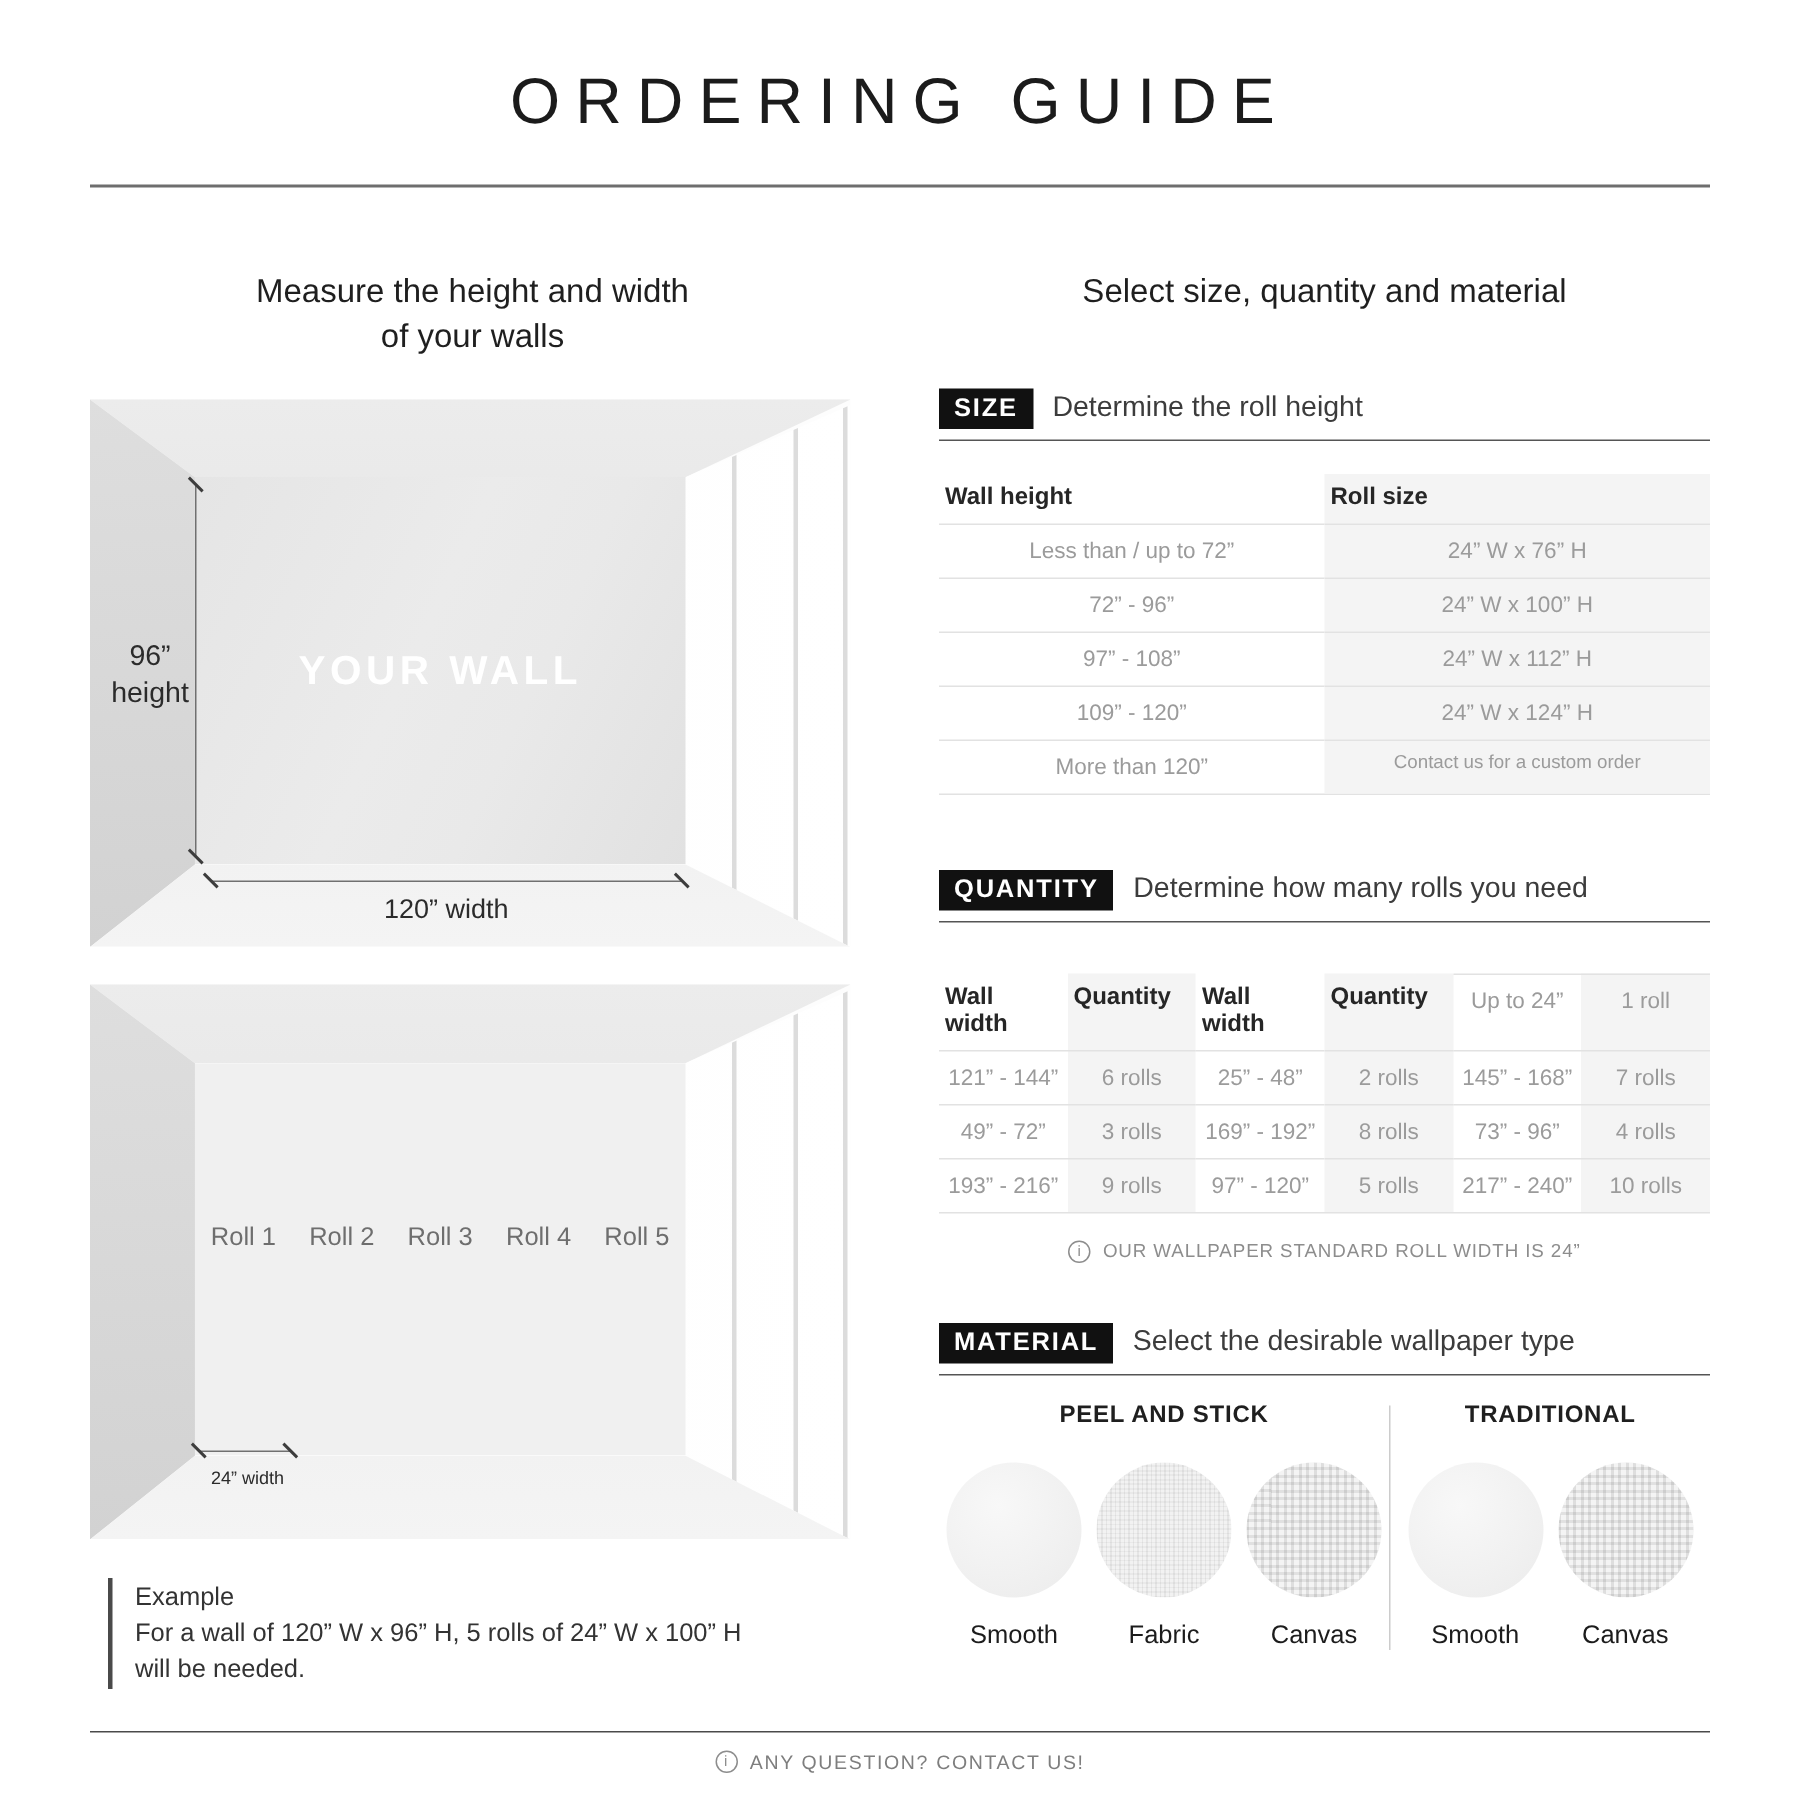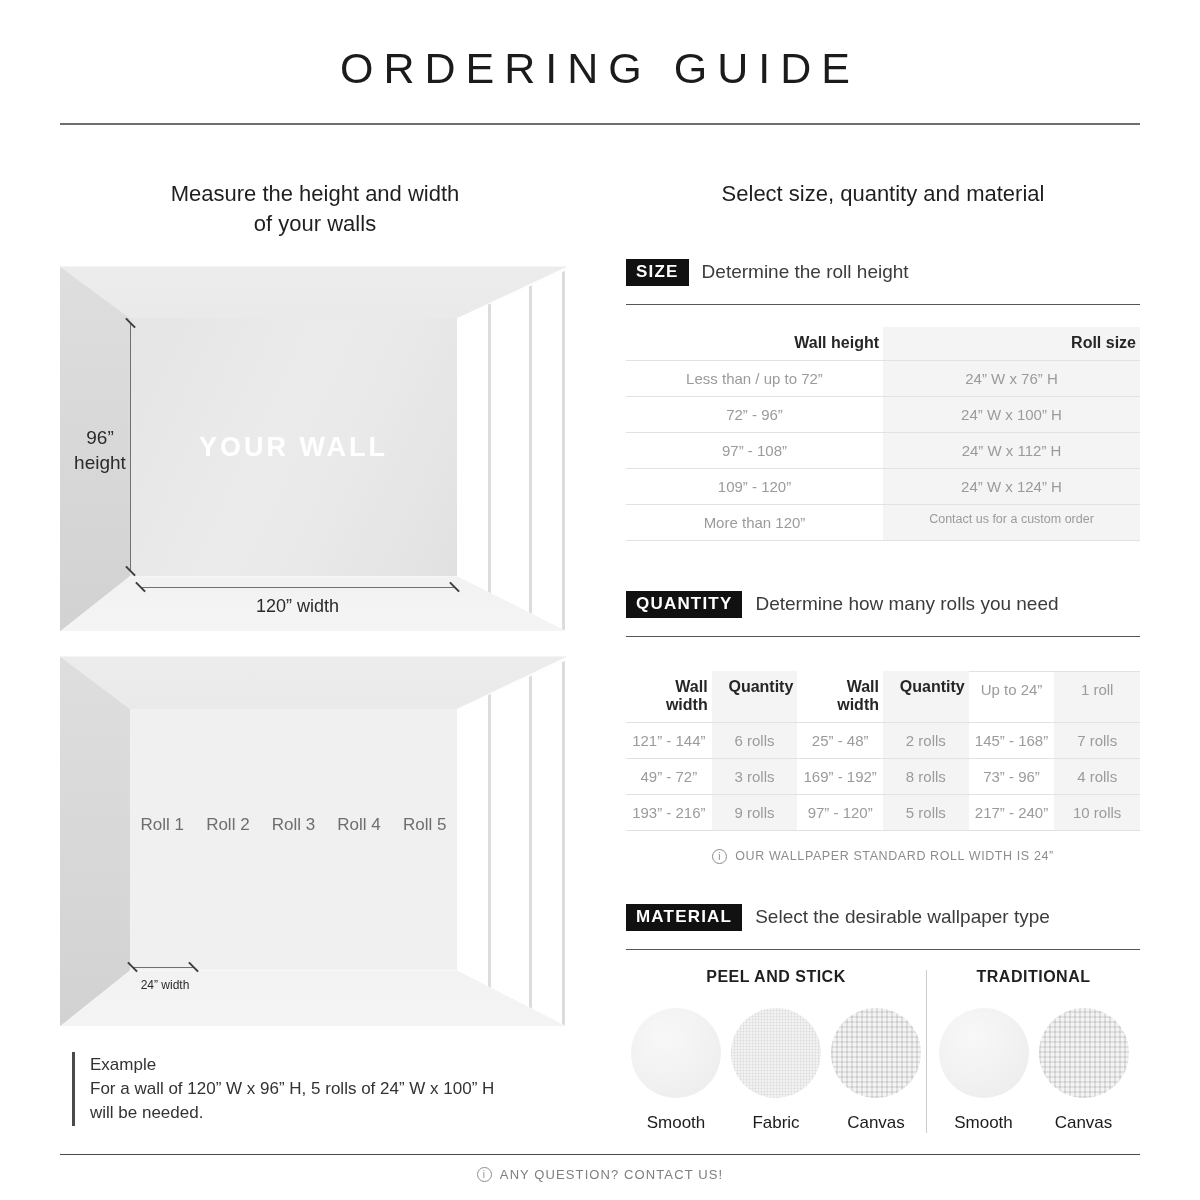--- a/index.html
+++ b/index.html
@@ -60,32 +60,32 @@
              font-size:18px; color:#2b2b2b; }
   .w-label2 { position:absolute; left:45px; top:322px; width:120px; text-align:center;
               font-size:12px; color:#2b2b2b; }
 
   
   .example { margin-top:26px; margin-left:12px; border-left:3px solid #4a4a4a;
              padding:1px 0 1px 15px; font-size:17px; color:#333333; line-height:1.4; }
 
   
   .section-head { display:flex; align-items:center; gap:13px;
-                  border-bottom:1px solid #555555; padding-bottom:18px; }
+                  border-bottom:1px solid #555555; padding-bottom:7px; }
   .badge { background:#111111; color:#ffffff; font-size:17px; font-weight:600;
            letter-spacing:1.2px; padding:3px 10px 4px 10px; }
   .section-title { font-size:19px; color:#3c3c3c; }
   .sec-size { margin-top:50px; }
   .sec-qty  { margin-top:50px; }
   .sec-mat  { margin-top:40px; }
 
   .grid-table { display:grid; margin-top:22px; border-bottom:1px solid #e2e2e2; }
   .cols-2 { grid-template-columns:1fr 1fr; }
   .cols-4 { grid-template-columns:1fr 1fr 1fr 1fr 1fr 1fr;margin-top:34px; }
-  .th { padding:7px 4px 8px 4px; font-size:16px; font-weight:700; color:#262626; text-align:right; }
+  .th { padding:7px 4px 8px 4px; font-size:16px; font-weight:700; color:#262626; text-align:left; }
   .td { padding:9px 4px; font-size:15px; color:#9b9b9b; text-align:center;
         border-top:1px solid #e2e2e2; }
   .alt { background:#f4f4f4; }
   .small { font-size:12.5px; line-height:1.4; padding:6px 4px; }
 
   .note { margin-top:18px; display:flex; justify-content:center; align-items:center; gap:8px;
           font-size:12.5px; color:#8d8d8d; letter-spacing:0.6px; }
   .i-circle { width:15px; height:15px; border:1px solid #8d8d8d; border-radius:50%;
               display:inline-flex; align-items:center; justify-content:center;
               font-size:10px; color:#8d8d8d; flex:0 0 auto; }

